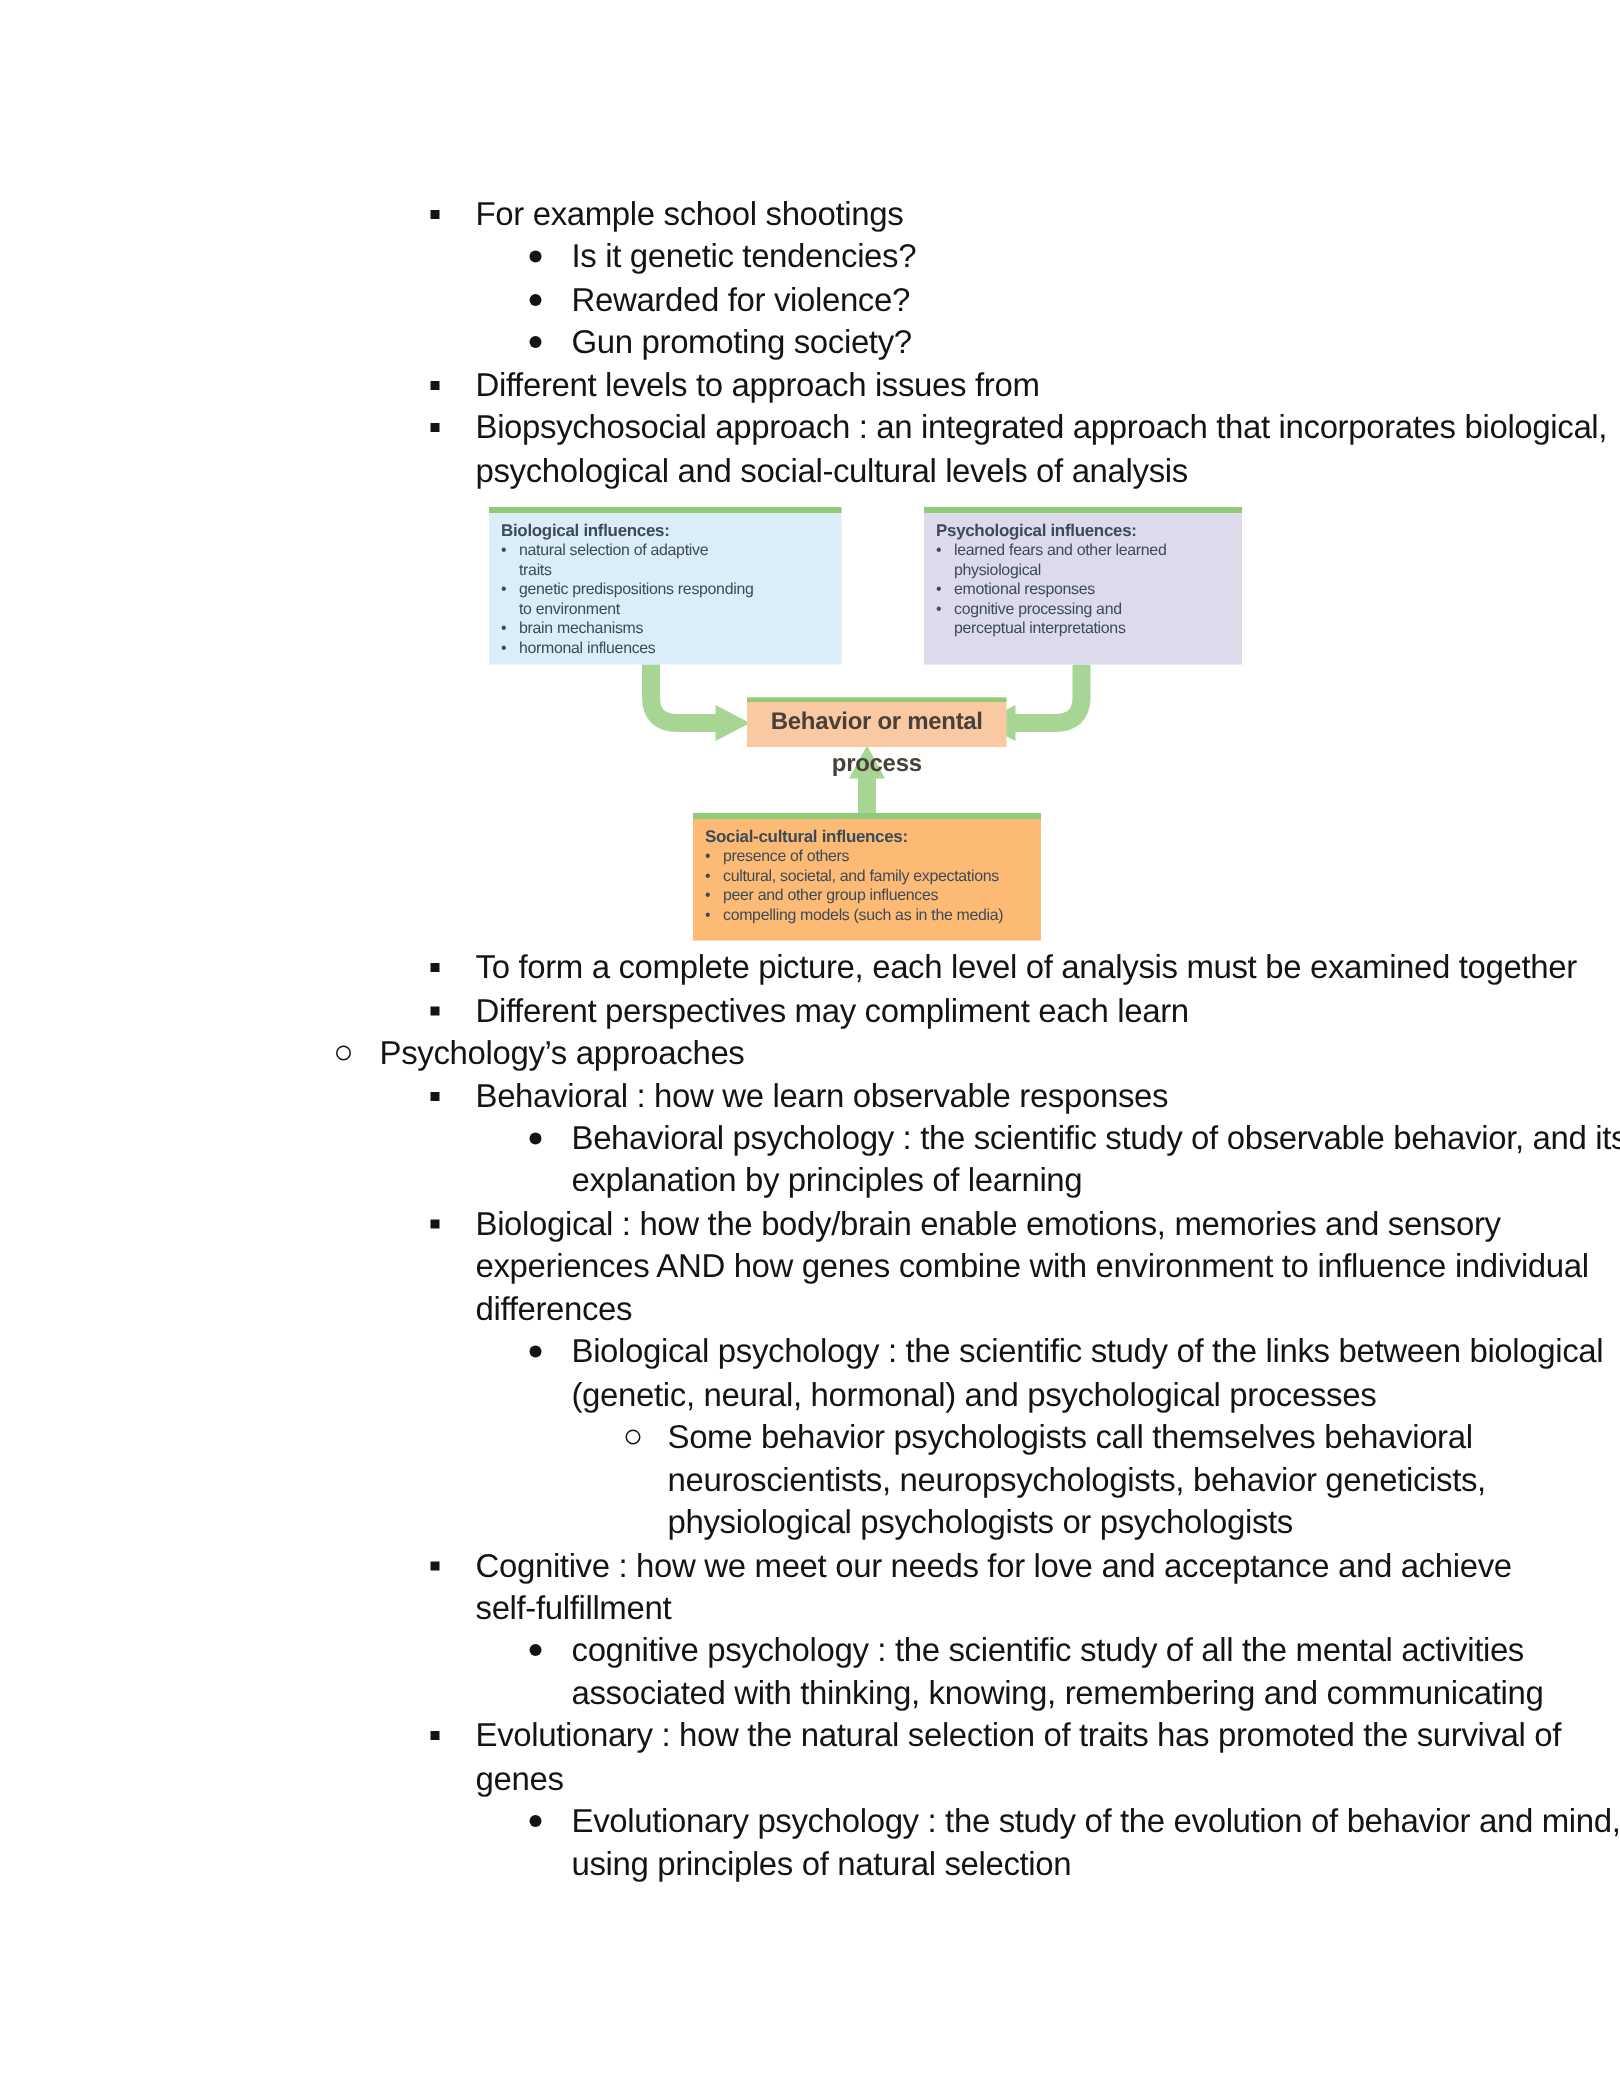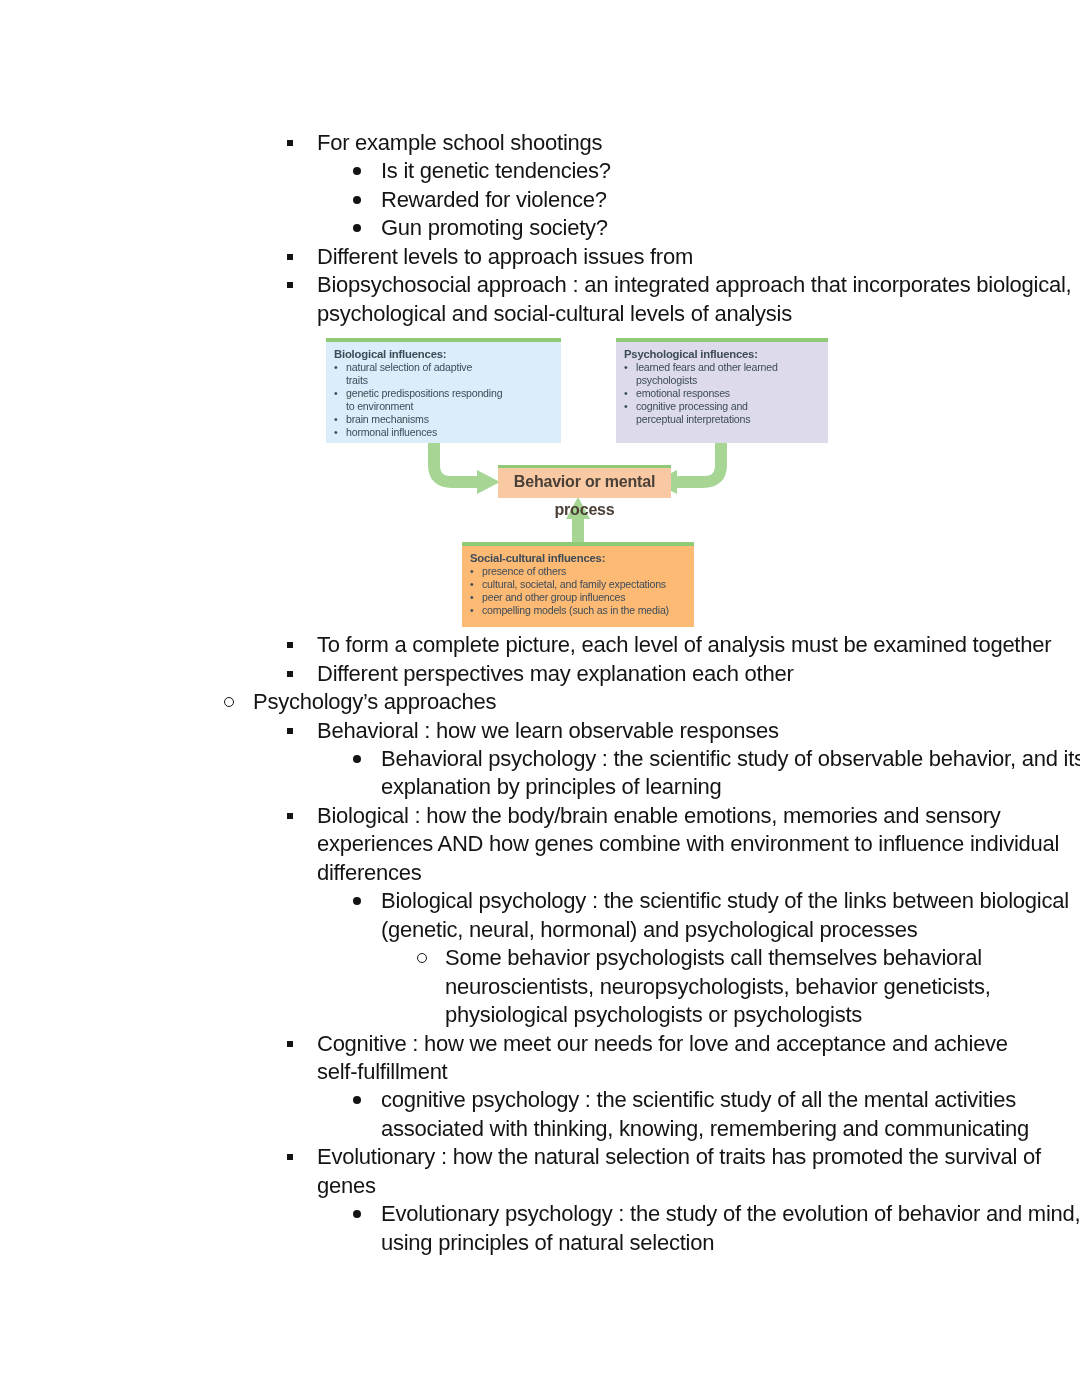--- a/index.html
+++ b/index.html
@@ -136,21 +136,21 @@
         </div>
     </div>
 
     <div class="dbox" id="box-psychological" style="background: rgb(220, 218, 235);">
       <div class="dtitle">Psychological influences:</div>
       <div class="dbullets">
           <div class="dbullet">
             <span class="bmark">•</span>
             <div class="btext">
               <div>learned fears and other learned</div>
-              <div>psychologists</div>
+              <div>physiological</div>
             </div>
           </div>
           <div class="dbullet">
             <span class="bmark">•</span>
             <div class="btext">
               <div>emotional responses</div>
             </div>
           </div>
           <div class="dbullet">
             <span class="bmark">•</span>
@@ -197,21 +197,21 @@
     </div>
   </div>
 
   <div class="after-list">
       <div class="note-row lvl2">
         <span class="marker square"></span>
         <div class="note-line">To form a complete picture, each level of analysis must be examined together</div>
       </div>
       <div class="note-row lvl2">
         <span class="marker square"></span>
-        <div class="note-line">Different perspectives may explanation each other</div>
+        <div class="note-line">Different perspectives may compliment each learn</div>
       </div>
       <div class="note-row lvl1">
         <span class="marker circle"></span>
         <div class="note-line">Psychology’s approaches</div>
       </div>
       <div class="note-row lvl2">
         <span class="marker square"></span>
         <div class="note-line">Behavioral : how we learn observable responses</div>
       </div>
       <div class="note-row lvl3">

